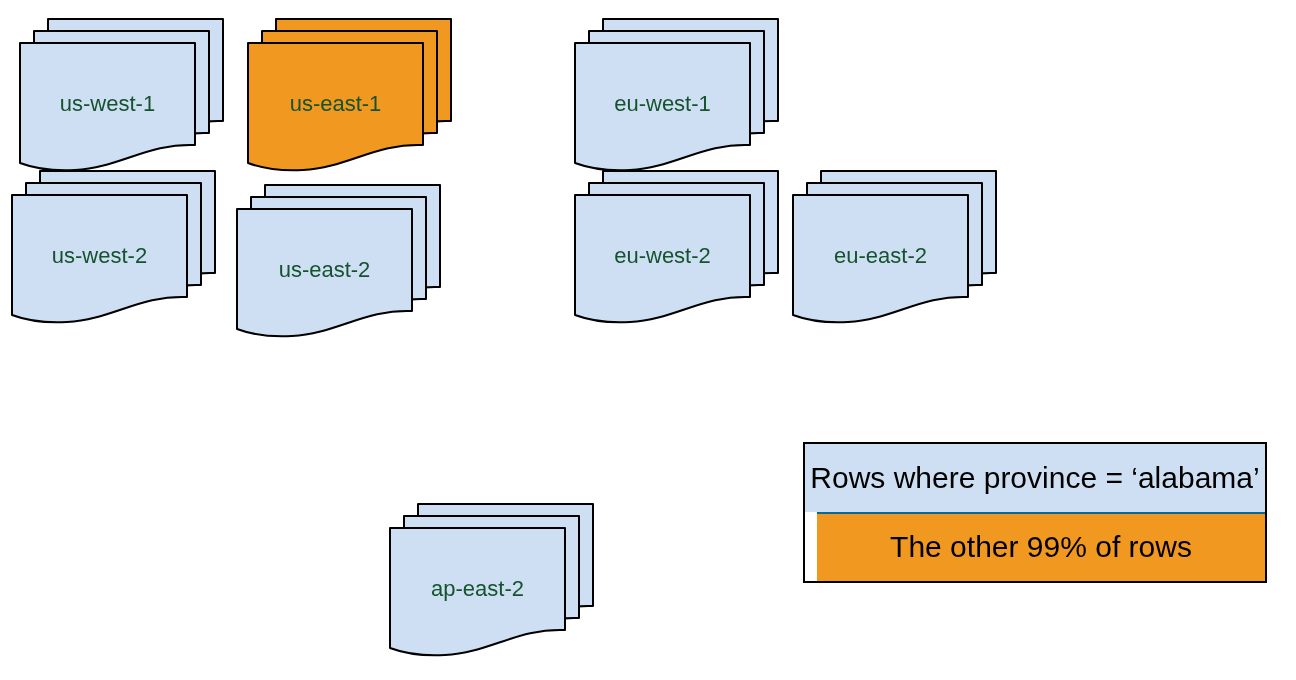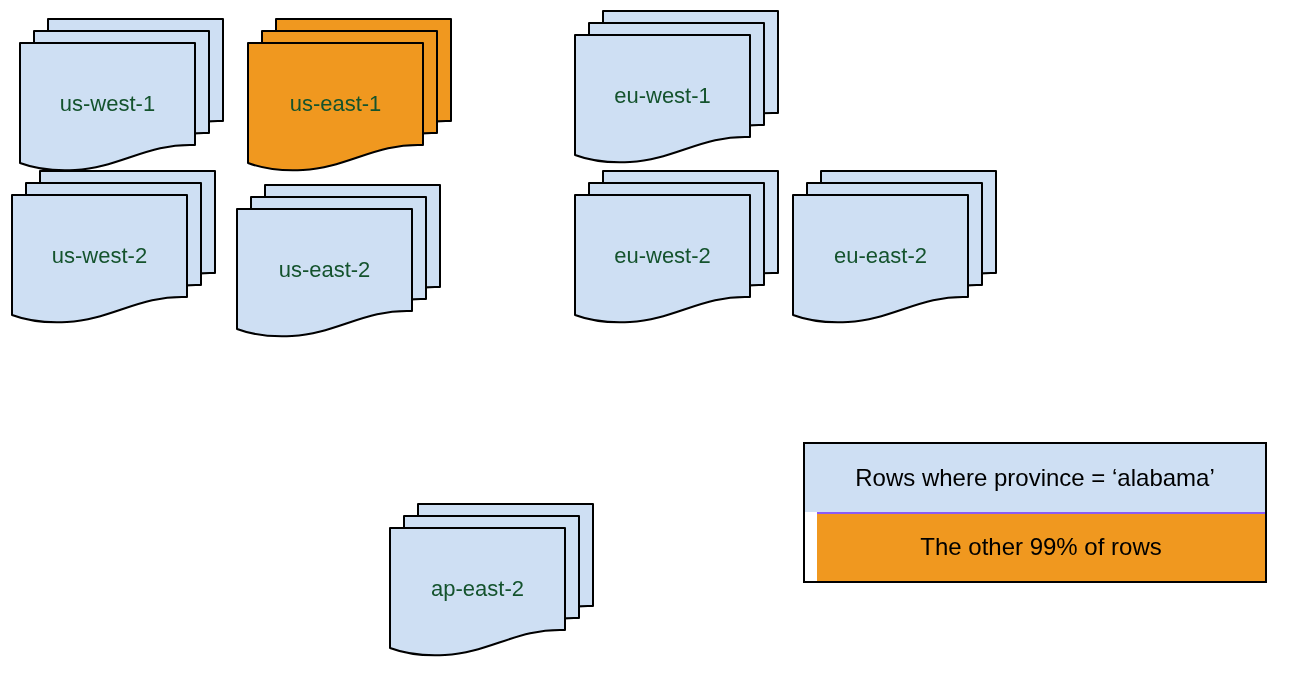--- a/index.html
+++ b/index.html
@@ -53,26 +53,26 @@
     border: 2px solid #000000;
     box-sizing: border-box;
     display: flex;
     flex-direction: column;
   }
   .legend-row {
     flex: 1;
     display: flex;
     align-items: center;
     justify-content: center;
-    font-size: 24px;
+    font-size: 30px;
     color: #000000;
     white-space: nowrap;
   }
   .legend-row + .legend-row {
-    border-top: 2px solid #8b5cf6;
+    border-top: 2px solid #0369a1;
     margin-left: 12px;
   }
 </style>
 </head>
 <body>
 
 <div class="canvas">
 
   <div class="stack" style="left:18px;top:17px">
     <svg width="210" height="158" viewBox="0 0 210 158">
@@ -85,21 +85,21 @@
 
   <div class="stack" style="left:246px;top:17px">
     <svg width="210" height="158" viewBox="0 0 210 158">
       <path class="doc" transform="translate(30,2)" d="M0,0 H175 V102 C128,100 99,125 55,127 C31,128.3 12,124.5 0,120 Z" fill="#F0981F"></path>
       <path class="doc" transform="translate(16,14)" d="M0,0 H175 V102 C128,100 99,125 55,127 C31,128.3 12,124.5 0,120 Z" fill="#F0981F"></path>
       <path class="doc" transform="translate(2,26)" d="M0,0 H175 V102 C128,100 99,125 55,127 C31,128.3 12,124.5 0,120 Z" fill="#F0981F"></path>
     </svg>
     <div class="stack-label">us-east-1</div>
   </div>
 
-  <div class="stack" style="left:573px;top:9px">
+  <div class="stack" style="left:573px;top:17px">
     <svg width="210" height="158" viewBox="0 0 210 158">
       <path class="doc" transform="translate(30,2)" d="M0,0 H175 V102 C128,100 99,125 55,127 C31,128.3 12,124.5 0,120 Z" fill="#CEDFF3"></path>
       <path class="doc" transform="translate(16,14)" d="M0,0 H175 V102 C128,100 99,125 55,127 C31,128.3 12,124.5 0,120 Z" fill="#CEDFF3"></path>
       <path class="doc" transform="translate(2,26)" d="M0,0 H175 V102 C128,100 99,125 55,127 C31,128.3 12,124.5 0,120 Z" fill="#CEDFF3"></path>
     </svg>
     <div class="stack-label">eu-west-1</div>
   </div>
 
 
   <div class="stack" style="left:10px;top:169px">

